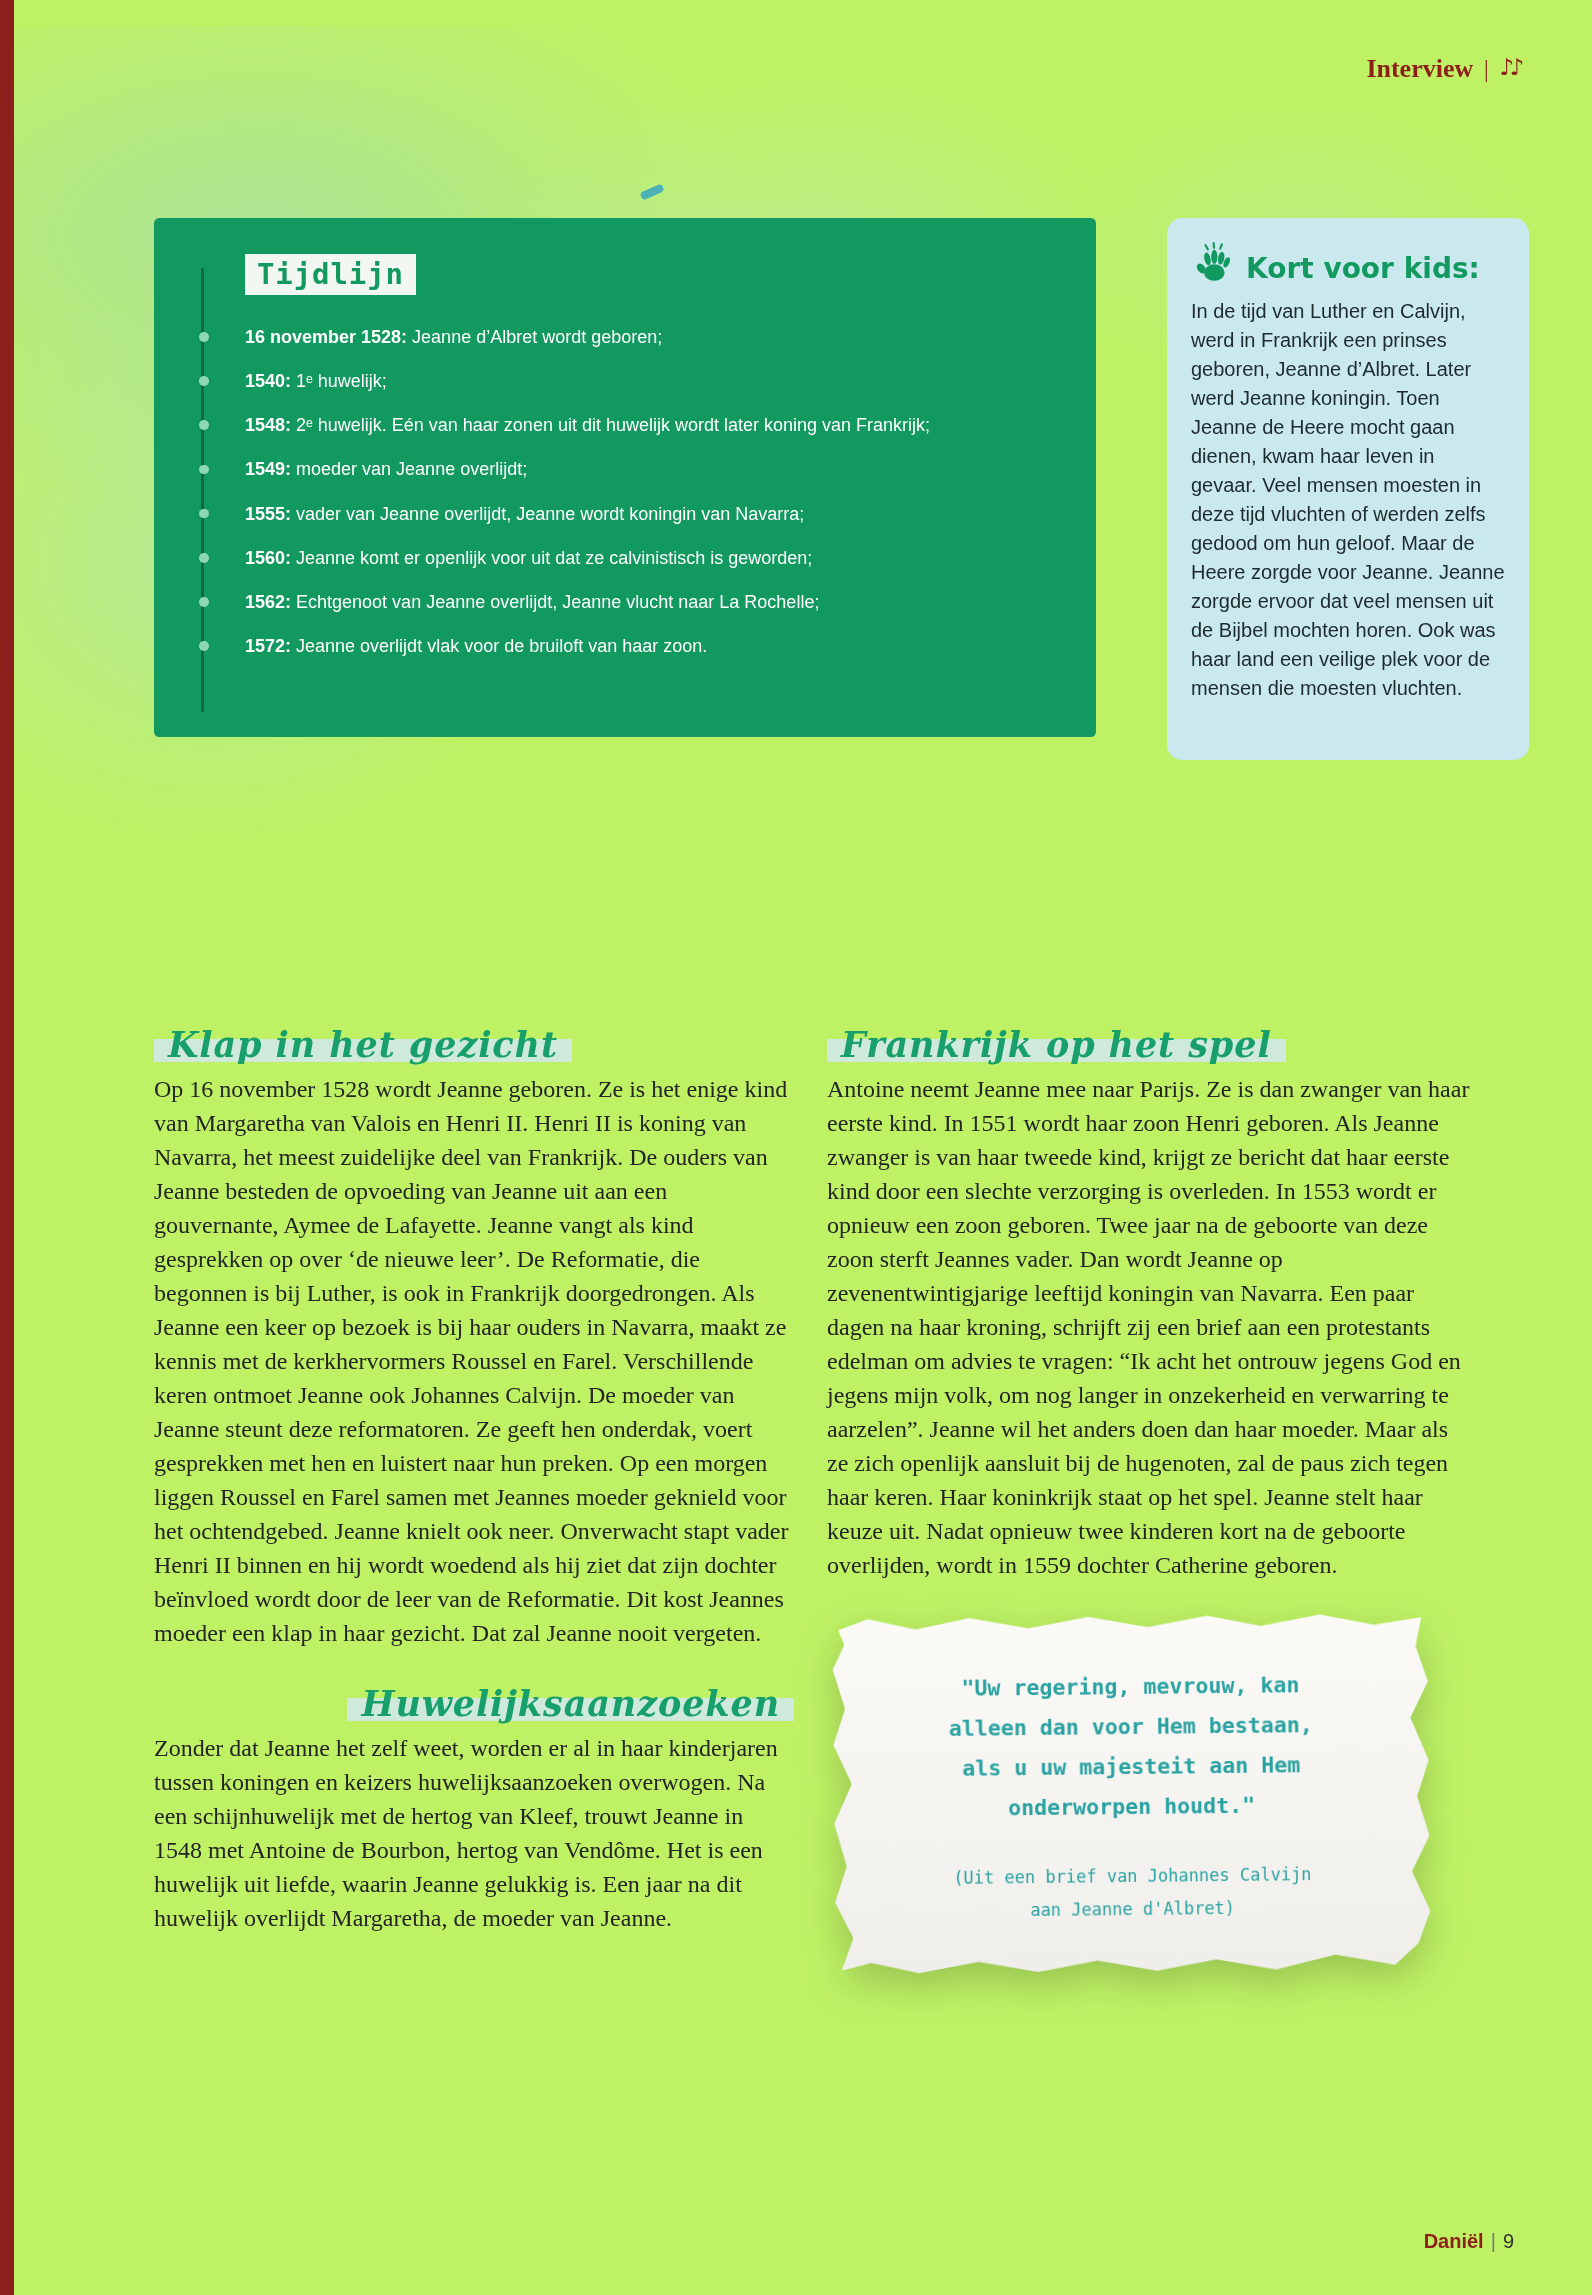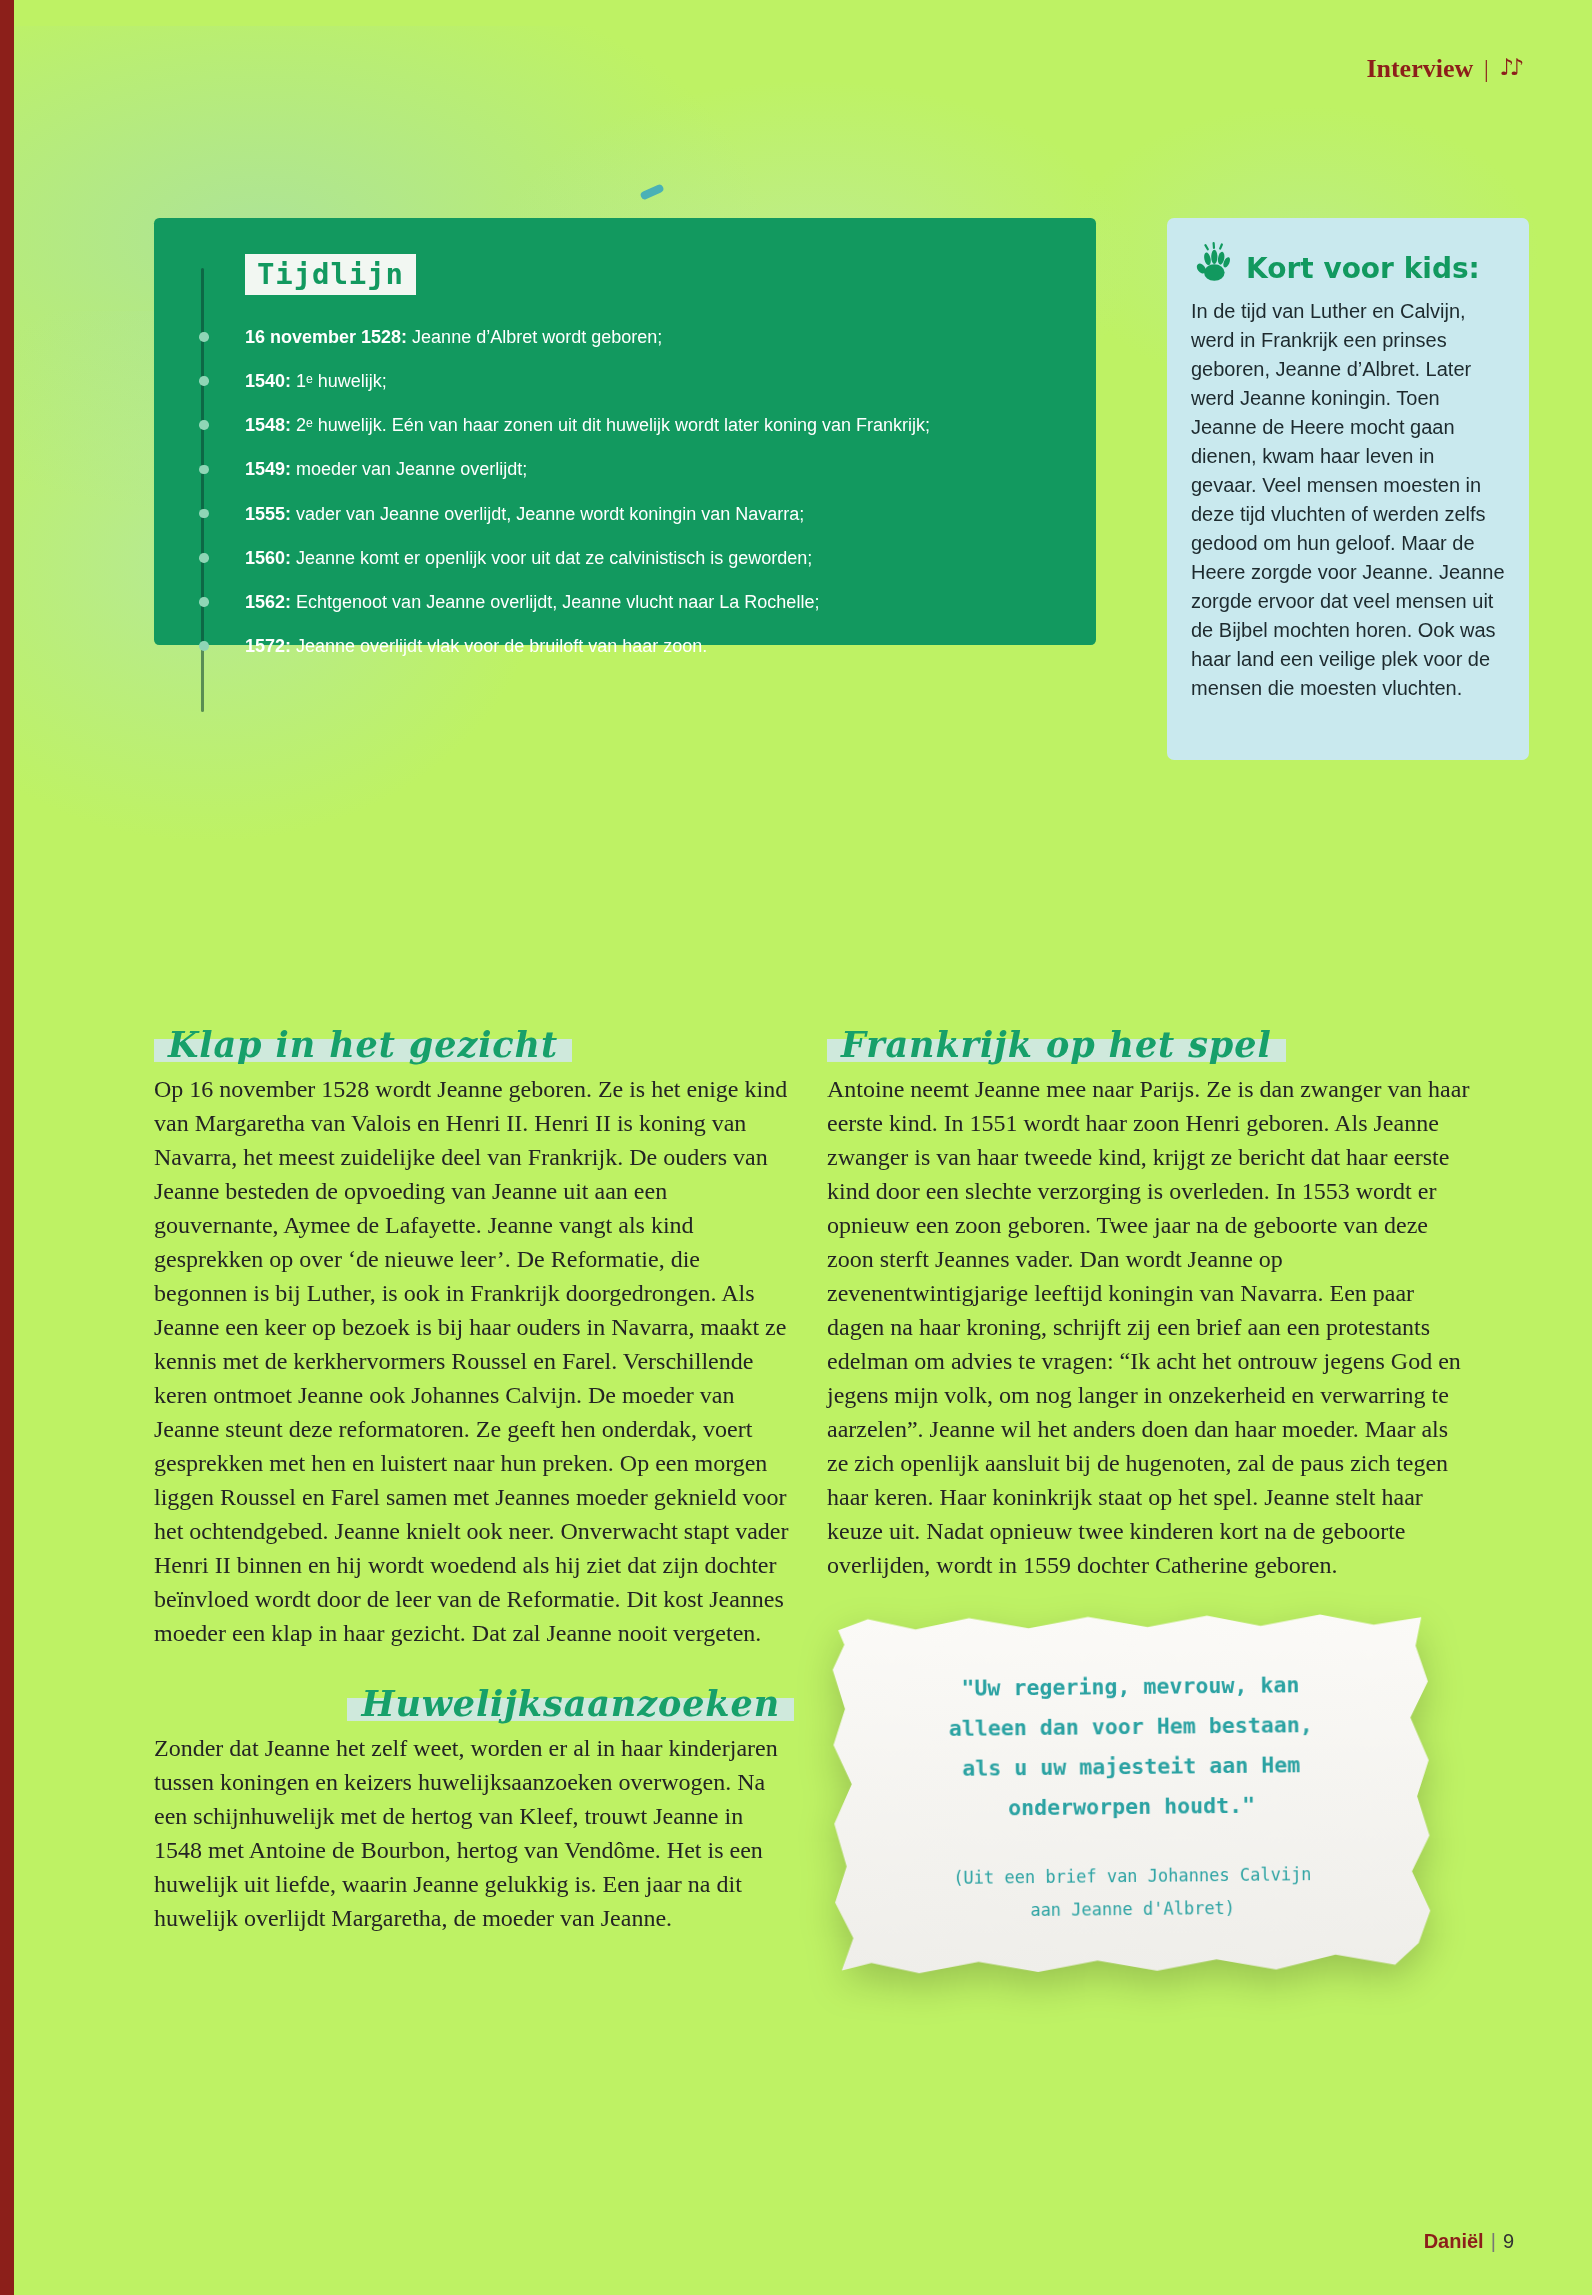--- a/index.html
+++ b/index.html
@@ -26,38 +26,38 @@
 
   
   .page-header { position:absolute; top:54px; right:72px; z-index:2;
     display:flex; align-items:center; gap:10.4px;
     font-family:"Liberation Serif", serif; color:#8c1f1a; font-size:26px; }
   .page-header .section { font-weight:bold; }
   .page-header .sep { font-weight:normal; opacity:0.9; }
   .page-header .notes { font-family:"DejaVu Sans", sans-serif; font-size:23px; letter-spacing:-4.3px; padding-bottom:3.5px; }
 
   
-  .timeline-panel { position:absolute; left:154px; top:218px; width:942px; height:427px;
+  .timeline-panel { position:absolute; left:154px; top:218px; width:942px; height:519px;
     background:#12995f; border-radius:5.2px; z-index:2; }
   .timeline-axis { position:absolute; left:47px; top:50px; width:2.6px; height:444px;
     background:rgba(9,64,47,0.55); border-radius:1.7px; }
   .timeline-title-row { padding:36px 0 0 91px; }
   .timeline-title { display:inline-block; background:#f2f7f2; color:#12995f;
     font-family:"DejaVu Sans Mono", monospace; font-weight:bold; font-size:29px;
     padding:2.6px 12px 4.3px; letter-spacing:0.9px; }
   .timeline-list { list-style:none; margin:26px 36px 0 91px;
     font-family:"Liberation Sans","DejaVu Sans",sans-serif; font-size:18px; line-height:33px; color:#ffffff; }
   .timeline-list li { position:relative; margin-bottom:11.2px; }
   .timeline-list li::before { content:""; position:absolute; left:-46px; top:11.2px;
     width:9.5px; height:9.5px; border-radius:50%; background:#8fd6b6; }
   .timeline-list .yr { font-weight:bold; }
 
   
   .kids-panel { position:absolute; left:1167px; top:218px; width:362px; height:542px;
-    background:#c9e9ee; border-radius:7px; padding:21px 24px; z-index:2; }
+    background:#c9e9ee; border-radius:15px; padding:21px 24px; z-index:2; }
   .kids-head { display:flex; align-items:flex-end; gap:7px; margin-bottom:10.4px; }
   .kids-title { font-family:"DejaVu Sans", sans-serif; font-weight:bold; font-size:28px;
     color:#12995f; padding-bottom:1.7px; }
   .kids-body { font-family:Liberation Sans, sans-serif; font-size:20px;
     line-height:29px; color:#1d2a2e; }
 
   
   .col { position:absolute; top:1024px; z-index:2; }
   .col-left  { left:154px; width:640px; }
   .col-right { left:827px; width:646px; }

